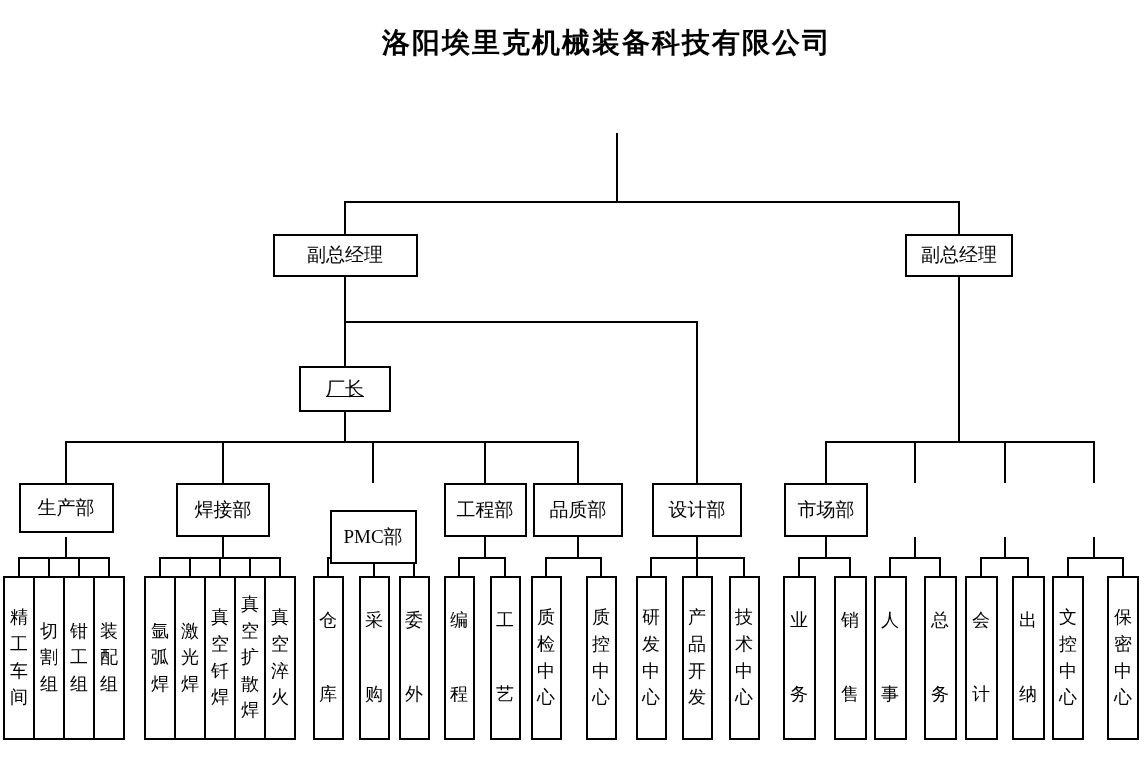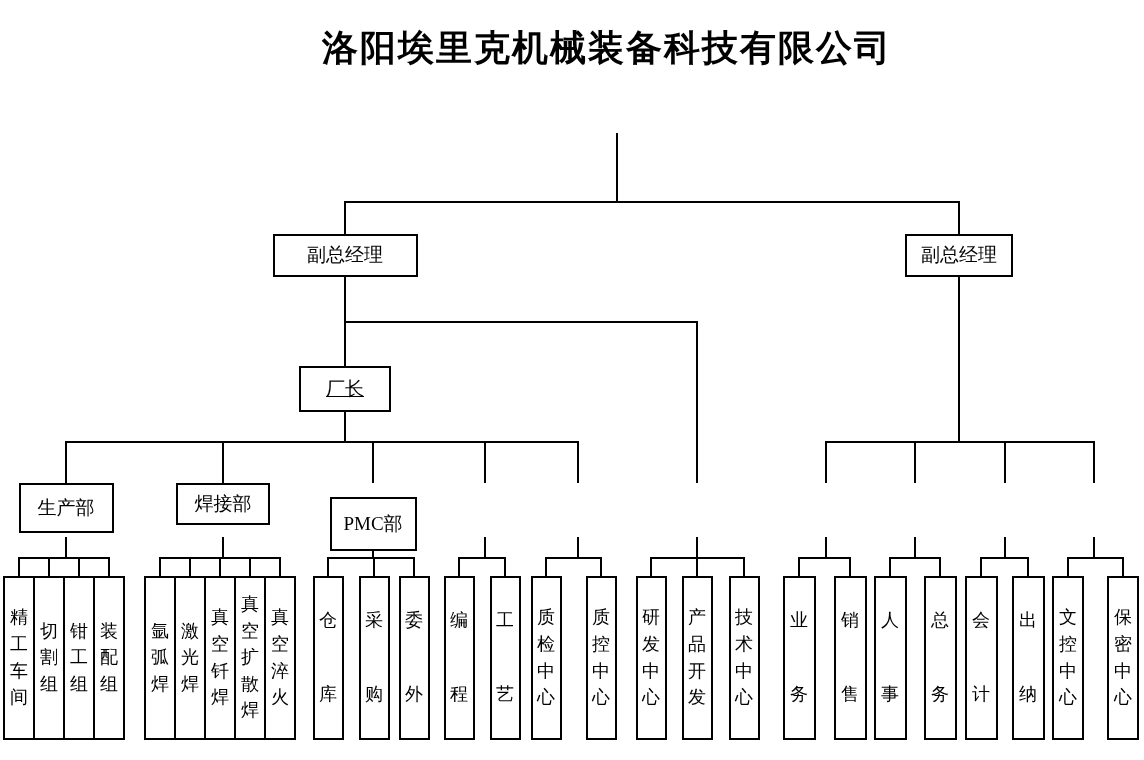--- a/index.html
+++ b/index.html
@@ -2,21 +2,21 @@
 <html><head>
 <meta charset="utf-8">
 <style>
   html,body{margin:0;padding:0;background:#fff;}
   #stage{
     position:relative;width:1144px;height:760px;background:#fff;overflow:hidden;
     font-family:"Liberation Serif","DejaVu Serif",serif;color:#000;
   }
   .page-title{
     position:absolute;left:607px;top:24px;transform:translateX(-50%);
-    white-space:nowrap;font-size:36px;font-weight:bold;letter-spacing:2px;
+    white-space:nowrap;font-size:28px;font-weight:bold;letter-spacing:2px;
   }
   .node{
     position:absolute;box-sizing:border-box;border:2px solid #000;background:#fff;
     display:flex;align-items:center;justify-content:center;text-align:center;
     font-size:19px;line-height:1.2;white-space:pre-line;z-index:2;
   }
   .leaf{flex-direction:column;gap:5px;font-size:18px;white-space:normal;}
   .leaf.sparse{gap:52px;}
   .leaf span{display:block;line-height:1.2;}
   .line{position:absolute;background:#000;z-index:1;}
@@ -59,21 +59,21 @@
       <span>工</span>
       <span>组</span>
     </div>
     <div class="line" style="left: 108px; top: 558px; width: 2px; height: 18px;"></div>
     <div class="node leaf" style="left: 93px; top: 576px; width: 32px; height: 164px;">
       <span>装</span>
       <span>配</span>
       <span>组</span>
     </div>
     <div class="line" style="left: 222px; top: 442px; width: 2px; height: 41px;"></div>
-    <div class="node" style="left: 176px; top: 483px; width: 94px; height: 42px;">焊接部</div>
+    <div class="node" style="left: 176px; top: 483px; width: 94px; height: 54px;">焊接部</div>
     <div class="line" style="left: 222px; top: 537px; width: 2px; height: 21px;"></div>
     <div class="line" style="left: 159px; top: 557px; width: 122px; height: 2px;"></div>
     <div class="line" style="left: 159px; top: 558px; width: 2px; height: 18px;"></div>
     <div class="node leaf" style="left: 144px; top: 576px; width: 32px; height: 164px;">
       <span>氩</span>
       <span>弧</span>
       <span>焊</span>
     </div>
     <div class="line" style="left: 189px; top: 558px; width: 2px; height: 18px;"></div>
     <div class="node leaf" style="left: 174px; top: 576px; width: 32px; height: 164px;">
@@ -97,69 +97,72 @@
       <span>焊</span>
     </div>
     <div class="line" style="left: 279px; top: 558px; width: 2px; height: 18px;"></div>
     <div class="node leaf" style="left: 264px; top: 576px; width: 32px; height: 164px;">
       <span>真</span>
       <span>空</span>
       <span>淬</span>
       <span>火</span>
     </div>
     <div class="line" style="left: 372px; top: 442px; width: 2px; height: 41px;"></div>
-    <div class="node" style="left: 329.5px; top: 497px; width: 87px; height: 54px;">PMC部</div>
+    <div class="node" style="left: 329.5px; top: 510px; width: 87px; height: 54px;">PMC部</div>
     <div class="line" style="left: 372px; top: 537px; width: 2px; height: 21px;"></div>
     <div class="line" style="left: 327px; top: 557px; width: 88px; height: 2px;"></div>
     <div class="line" style="left: 327px; top: 558px; width: 2px; height: 18px;"></div>
     <div class="node leaf sparse" style="left: 312.5px; top: 576px; width: 31px; height: 164px;">
       <span>仓</span>
       <span>库</span>
     </div>
     <div class="line" style="left: 373px; top: 558px; width: 2px; height: 18px;"></div>
     <div class="node leaf sparse" style="left: 358.5px; top: 576px; width: 31px; height: 164px;">
       <span>采</span>
       <span>购</span>
     </div>
     <div class="line" style="left: 413px; top: 558px; width: 2px; height: 18px;"></div>
     <div class="node leaf sparse" style="left: 398.5px; top: 576px; width: 31px; height: 164px;">
       <span>委</span>
       <span>外</span>
     </div>
     <div class="line" style="left: 484px; top: 442px; width: 2px; height: 41px;"></div>
+    <div class="node" style="left: 443.5px; top: 483px; width: 83px; height: 54px;">工程部</div>
     <div class="line" style="left: 484px; top: 537px; width: 2px; height: 21px;"></div>
     <div class="line" style="left: 458px; top: 557px; width: 48px; height: 2px;"></div>
     <div class="line" style="left: 458px; top: 558px; width: 2px; height: 18px;"></div>
     <div class="node leaf sparse" style="left: 443.5px; top: 576px; width: 31px; height: 164px;">
       <span>编</span>
       <span>程</span>
     </div>
     <div class="line" style="left: 504px; top: 558px; width: 2px; height: 18px;"></div>
     <div class="node leaf sparse" style="left: 489.5px; top: 576px; width: 31px; height: 164px;">
       <span>工</span>
       <span>艺</span>
     </div>
     <div class="line" style="left: 577px; top: 442px; width: 2px; height: 41px;"></div>
+    <div class="node" style="left: 533px; top: 483px; width: 90px; height: 54px;">品质部</div>
     <div class="line" style="left: 577px; top: 537px; width: 2px; height: 21px;"></div>
     <div class="line" style="left: 545px; top: 557px; width: 57px; height: 2px;"></div>
     <div class="line" style="left: 545px; top: 558px; width: 2px; height: 18px;"></div>
     <div class="node leaf" style="left: 530.5px; top: 576px; width: 31px; height: 164px;">
       <span>质</span>
       <span>检</span>
       <span>中</span>
       <span>心</span>
     </div>
     <div class="line" style="left: 600px; top: 558px; width: 2px; height: 18px;"></div>
     <div class="node leaf" style="left: 585.5px; top: 576px; width: 31px; height: 164px;">
       <span>质</span>
       <span>控</span>
       <span>中</span>
       <span>心</span>
     </div>
     <div class="line" style="left: 696px; top: 322px; width: 2px; height: 161px;"></div>
+    <div class="node" style="left: 652px; top: 483px; width: 90px; height: 54px;">设计部</div>
     <div class="line" style="left: 696px; top: 537px; width: 2px; height: 21px;"></div>
     <div class="line" style="left: 650px; top: 557px; width: 95px; height: 2px;"></div>
     <div class="line" style="left: 650px; top: 558px; width: 2px; height: 18px;"></div>
     <div class="node leaf" style="left: 635.5px; top: 576px; width: 31px; height: 164px;">
       <span>研</span>
       <span>发</span>
       <span>中</span>
       <span>心</span>
     </div>
     <div class="line" style="left: 696px; top: 558px; width: 2px; height: 18px;"></div>
@@ -174,20 +177,21 @@
       <span>技</span>
       <span>术</span>
       <span>中</span>
       <span>心</span>
     </div>
     <div class="line" style="left: 958px; top: 202px; width: 2px; height: 32px;"></div>
     <div class="node" style="left: 905px; top: 234px; width: 108px; height: 43px;">副总经理</div>
     <div class="line" style="left: 958px; top: 277px; width: 2px; height: 165px;"></div>
     <div class="line" style="left: 825px; top: 441px; width: 270px; height: 2px;"></div>
     <div class="line" style="left: 825px; top: 442px; width: 2px; height: 41px;"></div>
+    <div class="node" style="left: 784px; top: 483px; width: 84px; height: 54px;">市场部</div>
     <div class="line" style="left: 825px; top: 537px; width: 2px; height: 21px;"></div>
     <div class="line" style="left: 798px; top: 557px; width: 53px; height: 2px;"></div>
     <div class="line" style="left: 798px; top: 558px; width: 2px; height: 18px;"></div>
     <div class="node leaf sparse" style="left: 782.5px; top: 576px; width: 33px; height: 164px;">
       <span>业</span>
       <span>务</span>
     </div>
     <div class="line" style="left: 849px; top: 558px; width: 2px; height: 18px;"></div>
     <div class="node leaf sparse" style="left: 833.5px; top: 576px; width: 33px; height: 164px;">
       <span>销</span>

